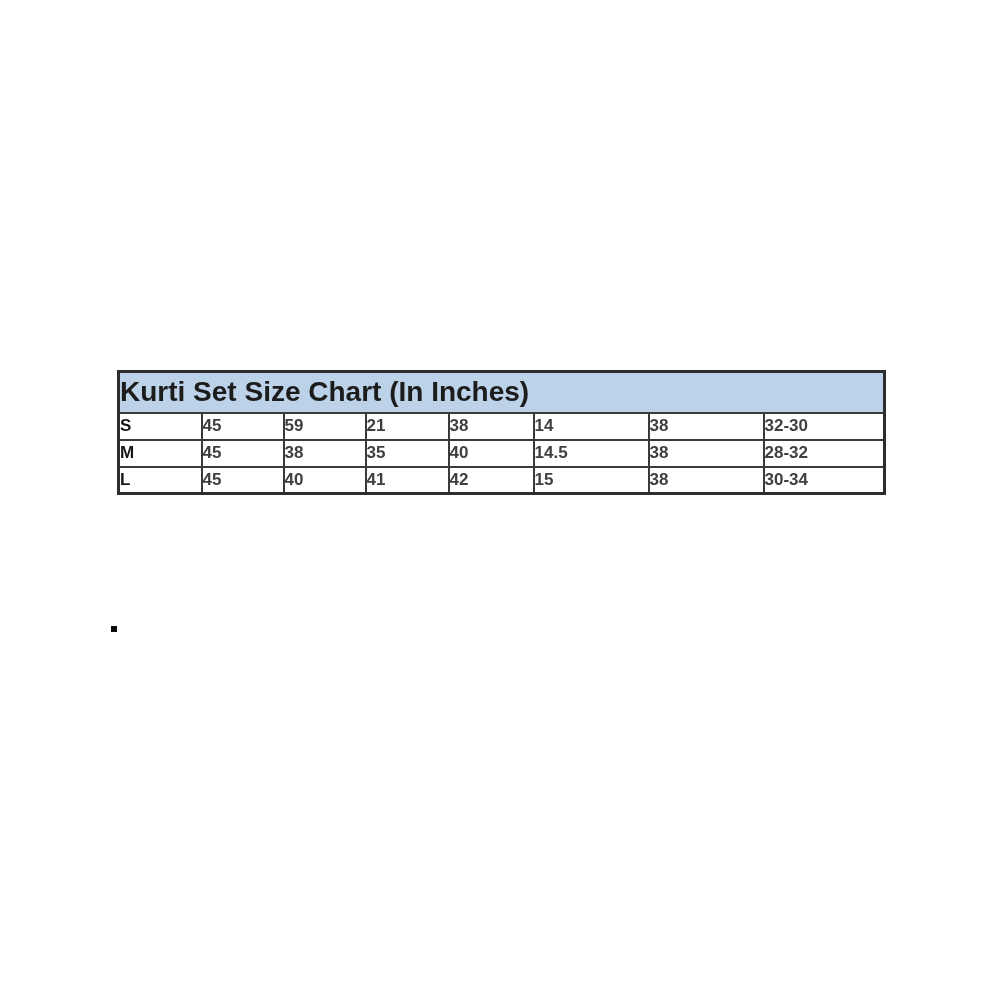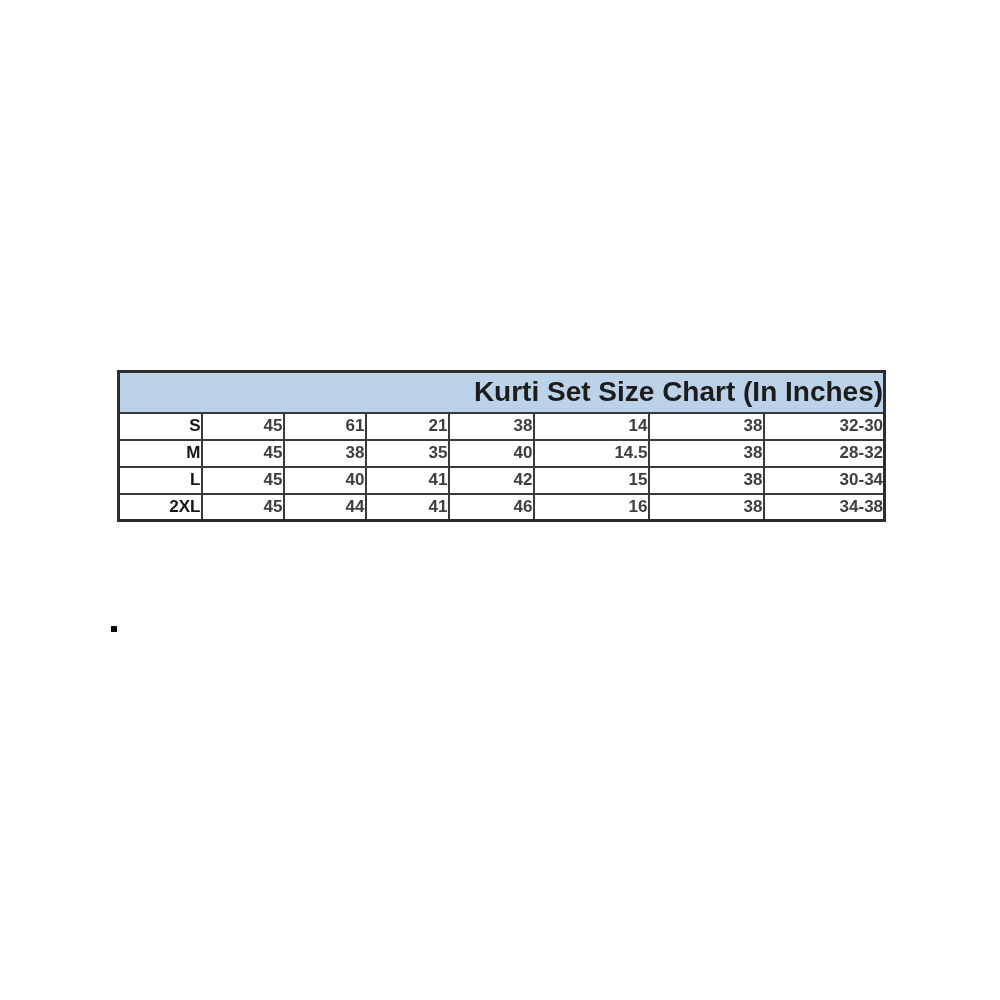--- a/index.html
+++ b/index.html
@@ -27,21 +27,21 @@
   table.size-chart {
     position: absolute;
     left: 117px; top: 370px;
     width: 766px;
     border-collapse: collapse;
     table-layout: fixed;
     border: 3px solid var(--outer-border);
   }
   table.size-chart th, table.size-chart td {
     border: 2px solid var(--border);
-    text-align: right;
+    text-align: left;
     vertical-align: middle;
     overflow: hidden;
   }
   tr.title-row th {
     height: 41px;
     background: var(--header-bg);
     color: var(--title-text);
     font-size: 28px;
     font-weight: bold;
     letter-spacing: 0px;
@@ -90,21 +90,21 @@
     </colgroup>
     <thead>
       <tr class="title-row">
         <th colspan="8">Kurti Set Size Chart (In Inches)</th>
       </tr>
     </thead>
     <tbody>
       <tr class="data-row">
         <td class="size-cell">S</td>
         <td>45</td>
-        <td>61</td>
+        <td>59</td>
         <td>21</td>
         <td>38</td>
         <td>14</td>
         <td>38</td>
         <td>32-30</td>
       </tr>
       <tr class="data-row">
         <td class="size-cell">M</td>
         <td>45</td>
         <td>38</td>
@@ -117,28 +117,18 @@
       <tr class="data-row">
         <td class="size-cell">L</td>
         <td>45</td>
         <td>40</td>
         <td>41</td>
         <td>42</td>
         <td>15</td>
         <td>38</td>
         <td>30-34</td>
       </tr>
-      <tr class="data-row">
-        <td class="size-cell">2XL</td>
-        <td>45</td>
-        <td>44</td>
-        <td>41</td>
-        <td>46</td>
-        <td>16</td>
-        <td>38</td>
-        <td>34-38</td>
-      </tr>
     </tbody>
   </table>
 
   <div class="corner-mark"></div>
 
 </div>
 
 </body></html>

